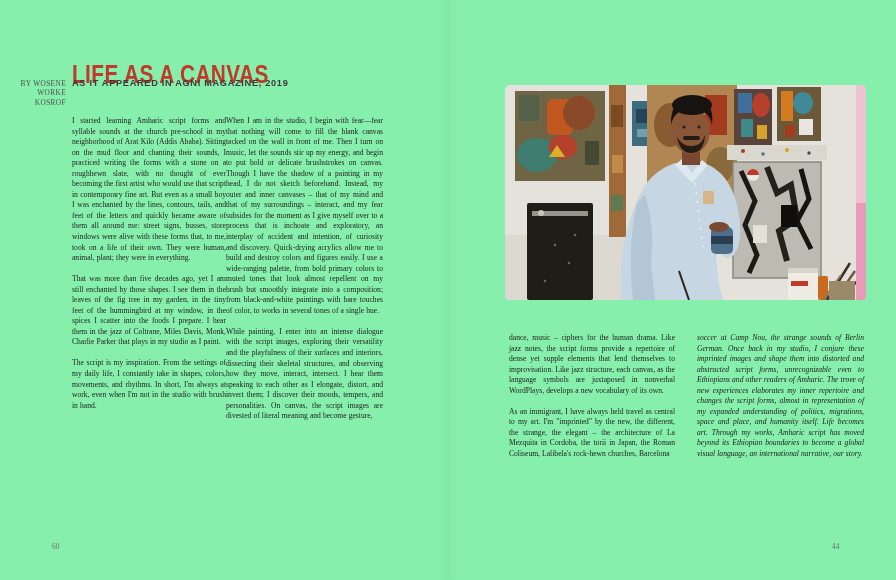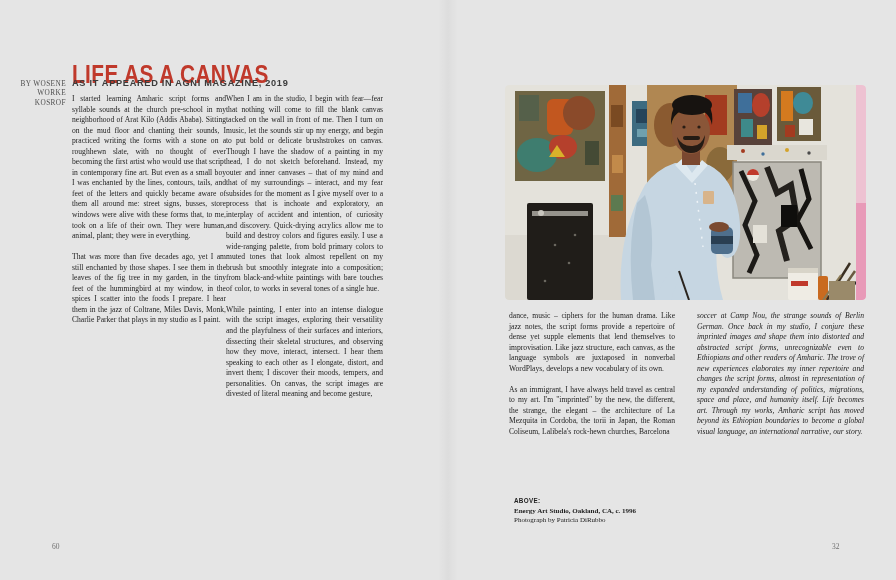--- a/index.html
+++ b/index.html
@@ -1,29 +1,29 @@
 <!DOCTYPE html>
 <html style="--accent: #c0392b; --subtitle: #3b3b3b; --body-text: #1d1d1d; --byline: #505050; --caption: #222222; --pageno: #707070;"><head>
 <meta charset="utf-8">
 <style>
   html,body{margin:0;padding:0;background:#ffffff;}
-  .spread{position:relative;width:896px;height:580px;background:#e5e5e5;
+  .spread{position:relative;width:896px;height:580px;background:#86efac;
           font-family:"Liberation Serif", serif;overflow:hidden;}
   .gutter{position:absolute;left:438px;top:0;width:20px;height:580px;
           background:linear-gradient(90deg,rgba(0,0,0,0),rgba(0,0,0,.035),rgba(0,0,0,0));}
   .title{position:absolute;left:72px;top:42px;font-family:"Liberation Sans",sans-serif;
          font-weight:bold;font-size:26px;color:var(--accent,#c0392b);
          transform:scaleX(.80);transform-origin:left top;white-space:nowrap;letter-spacing:.5px;}
   .subtitle{position:absolute;left:72px;top:77px;font-family:"Liberation Sans",sans-serif;
          font-weight:bold;font-size:9.5px;color:var(--subtitle,#3b3b3b);letter-spacing:.7px;
          transform:scaleX(.97);transform-origin:left top;white-space:nowrap;}
   .byline{position:absolute;left:8px;top:79px;width:58px;text-align:right;
          font-size:7.3px;line-height:9.3px;color:var(--byline,#505050);letter-spacing:.4px;}
   .col{position:absolute;text-align:justify;font-size:7.6px;line-height:10.55px;
-       color:var(--body-text,#1d1d1d);word-spacing:.2px;}
+       color:var(--body-text,#1d1d1d);word-spacing:.2px;margin-top:22px;}
   .col p{margin:0 0 10.5px 0;}
   .col p:last-child{margin-bottom:0;}
   #col1{left:72px;top:94px;width:154px;}
   #col2{left:226px;top:94px;width:157px;}
   #col3{left:509px;top:311px;width:166px;}
   #col4{left:697px;top:311px;width:167px;font-style:italic;}
   .photo{position:absolute;left:505px;top:85px;width:361px;height:215px;}
   .photo svg{display:block;border-radius:4px;}
   .caption{position:absolute;left:514px;top:496px;font-size:7px;line-height:9px;
            color:var(--caption,#222222);}
@@ -42,20 +42,21 @@
 
   <div class="gutter"></div>
 
   <div class="byline">BY WOSENE WORKE KOSROF</div>
   <h1 class="title">LIFE AS A CANVAS</h1>
   <div class="subtitle">AS IT APPEARED IN AGNI MAGAZINE, 2019</div>
 
   <div id="col1" class="col">
     <p>I started learning Amharic script forms and syllable sounds at the church pre-school in my neighborhood of Arat Kilo (Addis Ababa). Sitting on the mud floor and chanting their sounds, I practiced writing the forms with a stone on a roughhewn slate, with no thought of ever becoming the first artist who would use that script in contemporary fine art. But even as a small boy I was enchanted by the lines, contours, tails, and feet of the letters and quickly became aware of them all around me: street signs, busses, store windows were alive with these forms that, to me, took on a life of their own. They were human, animal, plant; they were in everything.</p>
     <p>That was more than five decades ago, yet I am still enchanted by those shapes. I see them in the leaves of the fig tree in my garden, in the tiny feet of the hummingbird at my window, in the spices I scatter into the foods I prepare. I hear them in the jazz of Coltrane, Miles Davis, Monk, Charlie Parker that plays in my studio as I paint.</p>
+    <p>The script is my inspiration. From the settings of my daily life, I constantly take in shapes, colors, movements, and rhythms. In short, I'm always at work, even when I'm not in the studio with brush in hand.</p>
   </div>
 
   <div id="col2" class="col">
     <p>When I am in the studio, I begin with fear—fear that nothing will come to fill the blank canvas tacked on the wall in front of me. Then I turn on music, let the sounds stir up my energy, and begin to put bold or delicate brushstrokes on canvas. Though I have the shadow of a painting in my head, I do not sketch beforehand. Instead, my outer and inner canvases – that of my mind and that of my surroundings – interact, and my fear subsides for the moment as I give myself over to a process that is inchoate and exploratory, an interplay of accident and intention, of curiosity and discovery. Quick-drying acrylics allow me to build and destroy colors and figures easily. I use a wide-ranging palette, from bold primary colors to muted tones that look almost repellent on my brush but smoothly integrate into a composition; from black-and-white paintings with bare touches of color, to works in several tones of a single hue.</p>
     <p>While painting, I enter into an intense dialogue with the script images, exploring their versatility and the playfulness of their surfaces and interiors, dissecting their skeletal structures, and observing how they move, interact, intersect. I hear them speaking to each other as I elongate, distort, and invert them; I discover their moods, tempers, and personalities. On canvas, the script images are divested of literal meaning and become gesture,</p>
   </div>
 
   <div id="pageno-left" class="pageno">60</div>
 
   <div class="photo">
@@ -191,21 +192,16 @@
 
   <div id="col3" class="col">
     <p>dance, music – ciphers for the human drama. Like jazz notes, the script forms provide a repertoire of dense yet supple elements that lend themselves to improvisation. Like jazz structure, each canvas, as the language symbols are juxtaposed in nonverbal WordPlays, develops a new vocabulary of its own.</p>
     <p>As an immigrant, I have always held travel as central to my art. I'm "imprinted" by the new, the different, the strange, the elegant – the architecture of La Mezquita in Cordoba, the torii in Japan, the Roman Coliseum, Lalibela's rock-hewn churches, Barcelona</p>
   </div>
 
   <div id="col4" class="col">
     <p>soccer at Camp Nou, the strange sounds of Berlin German. Once back in my studio, I conjure these imprinted images and shape them into distorted and abstracted script forms, unrecognizable even to Ethiopians and other readers of Amharic. The trove of new experiences elaborates my inner repertoire and changes the script forms, almost in representation of my expanded understanding of politics, migrations, space and place, and humanity itself. Life becomes art. Through my works, Amharic script has moved beyond its Ethiopian boundaries to become a global visual language, an international narrative, our story.</p>
   </div>
 
-  <div class="caption">
-    <span class="cap-label">ABOVE:</span>
-    <span class="cap-line1">Energy Art Studio, Oakland, CA, c. 1996</span>
-    <span class="cap-line2">Photograph by Patricia DiRubbo</span>
-  </div>
-
-  <div id="pageno-right" class="pageno">32</div>
+
+  <div id="pageno-right" class="pageno">44</div>
 
 </div>
 
 </body></html>

